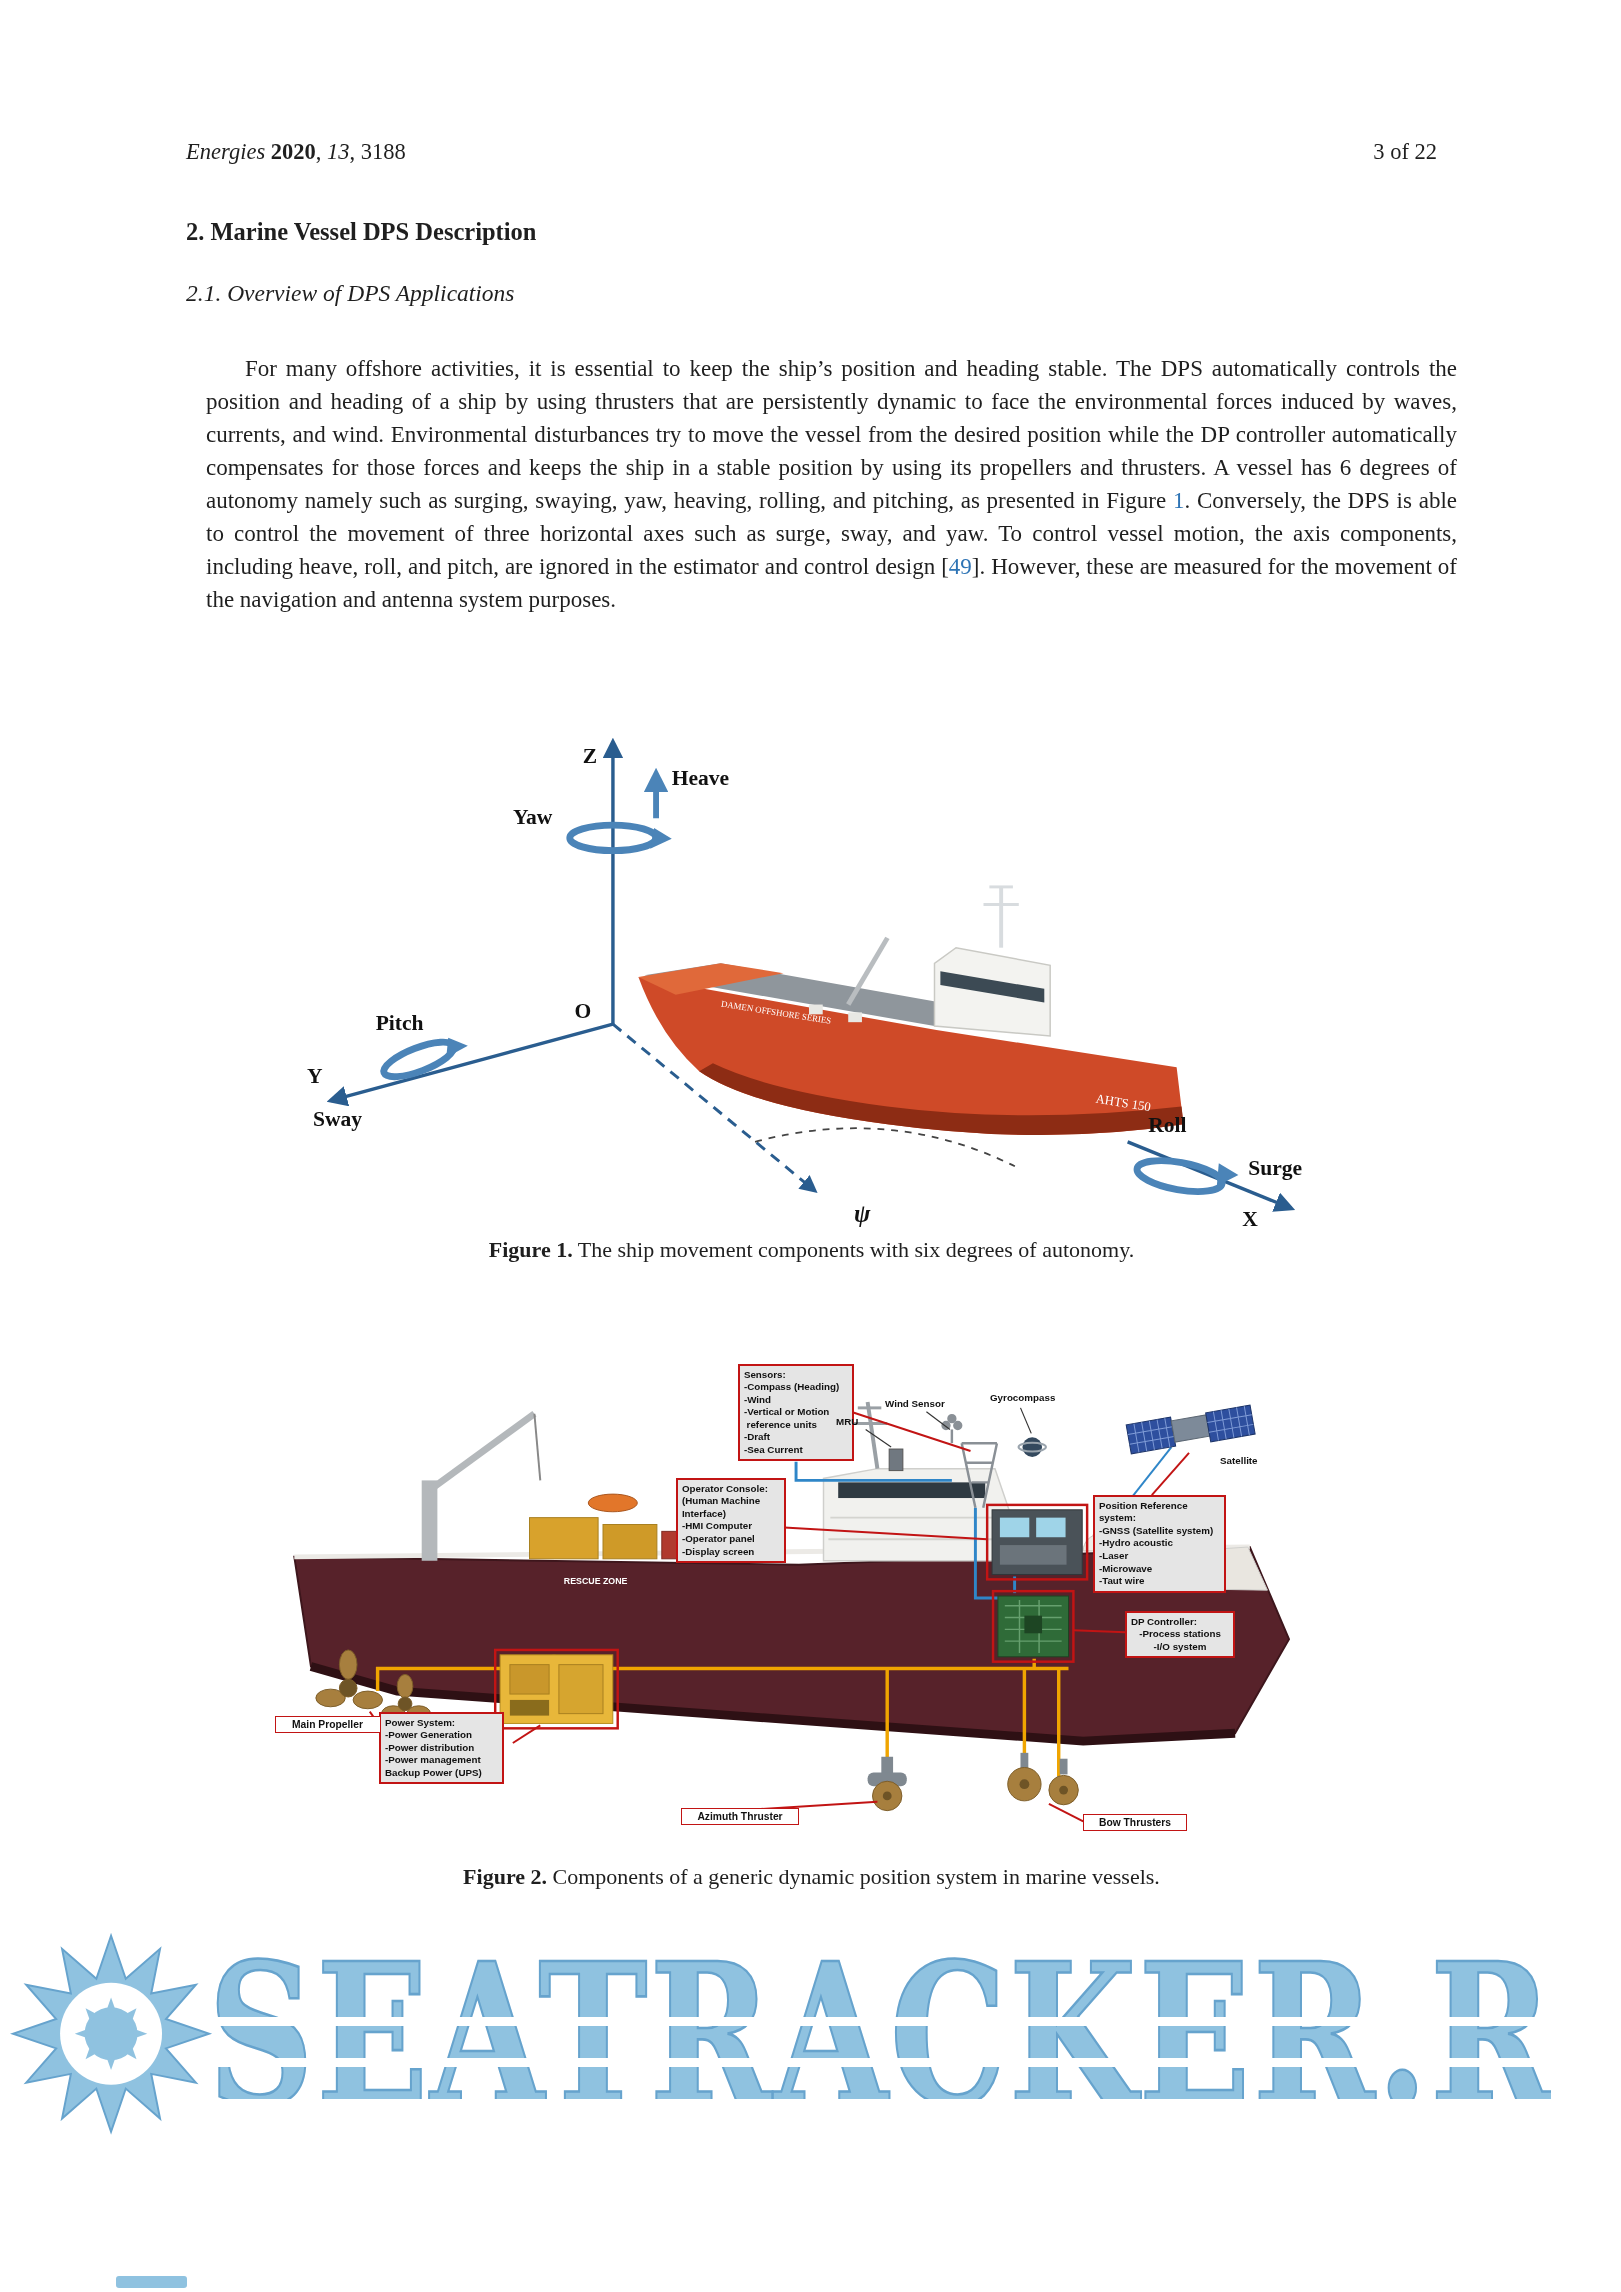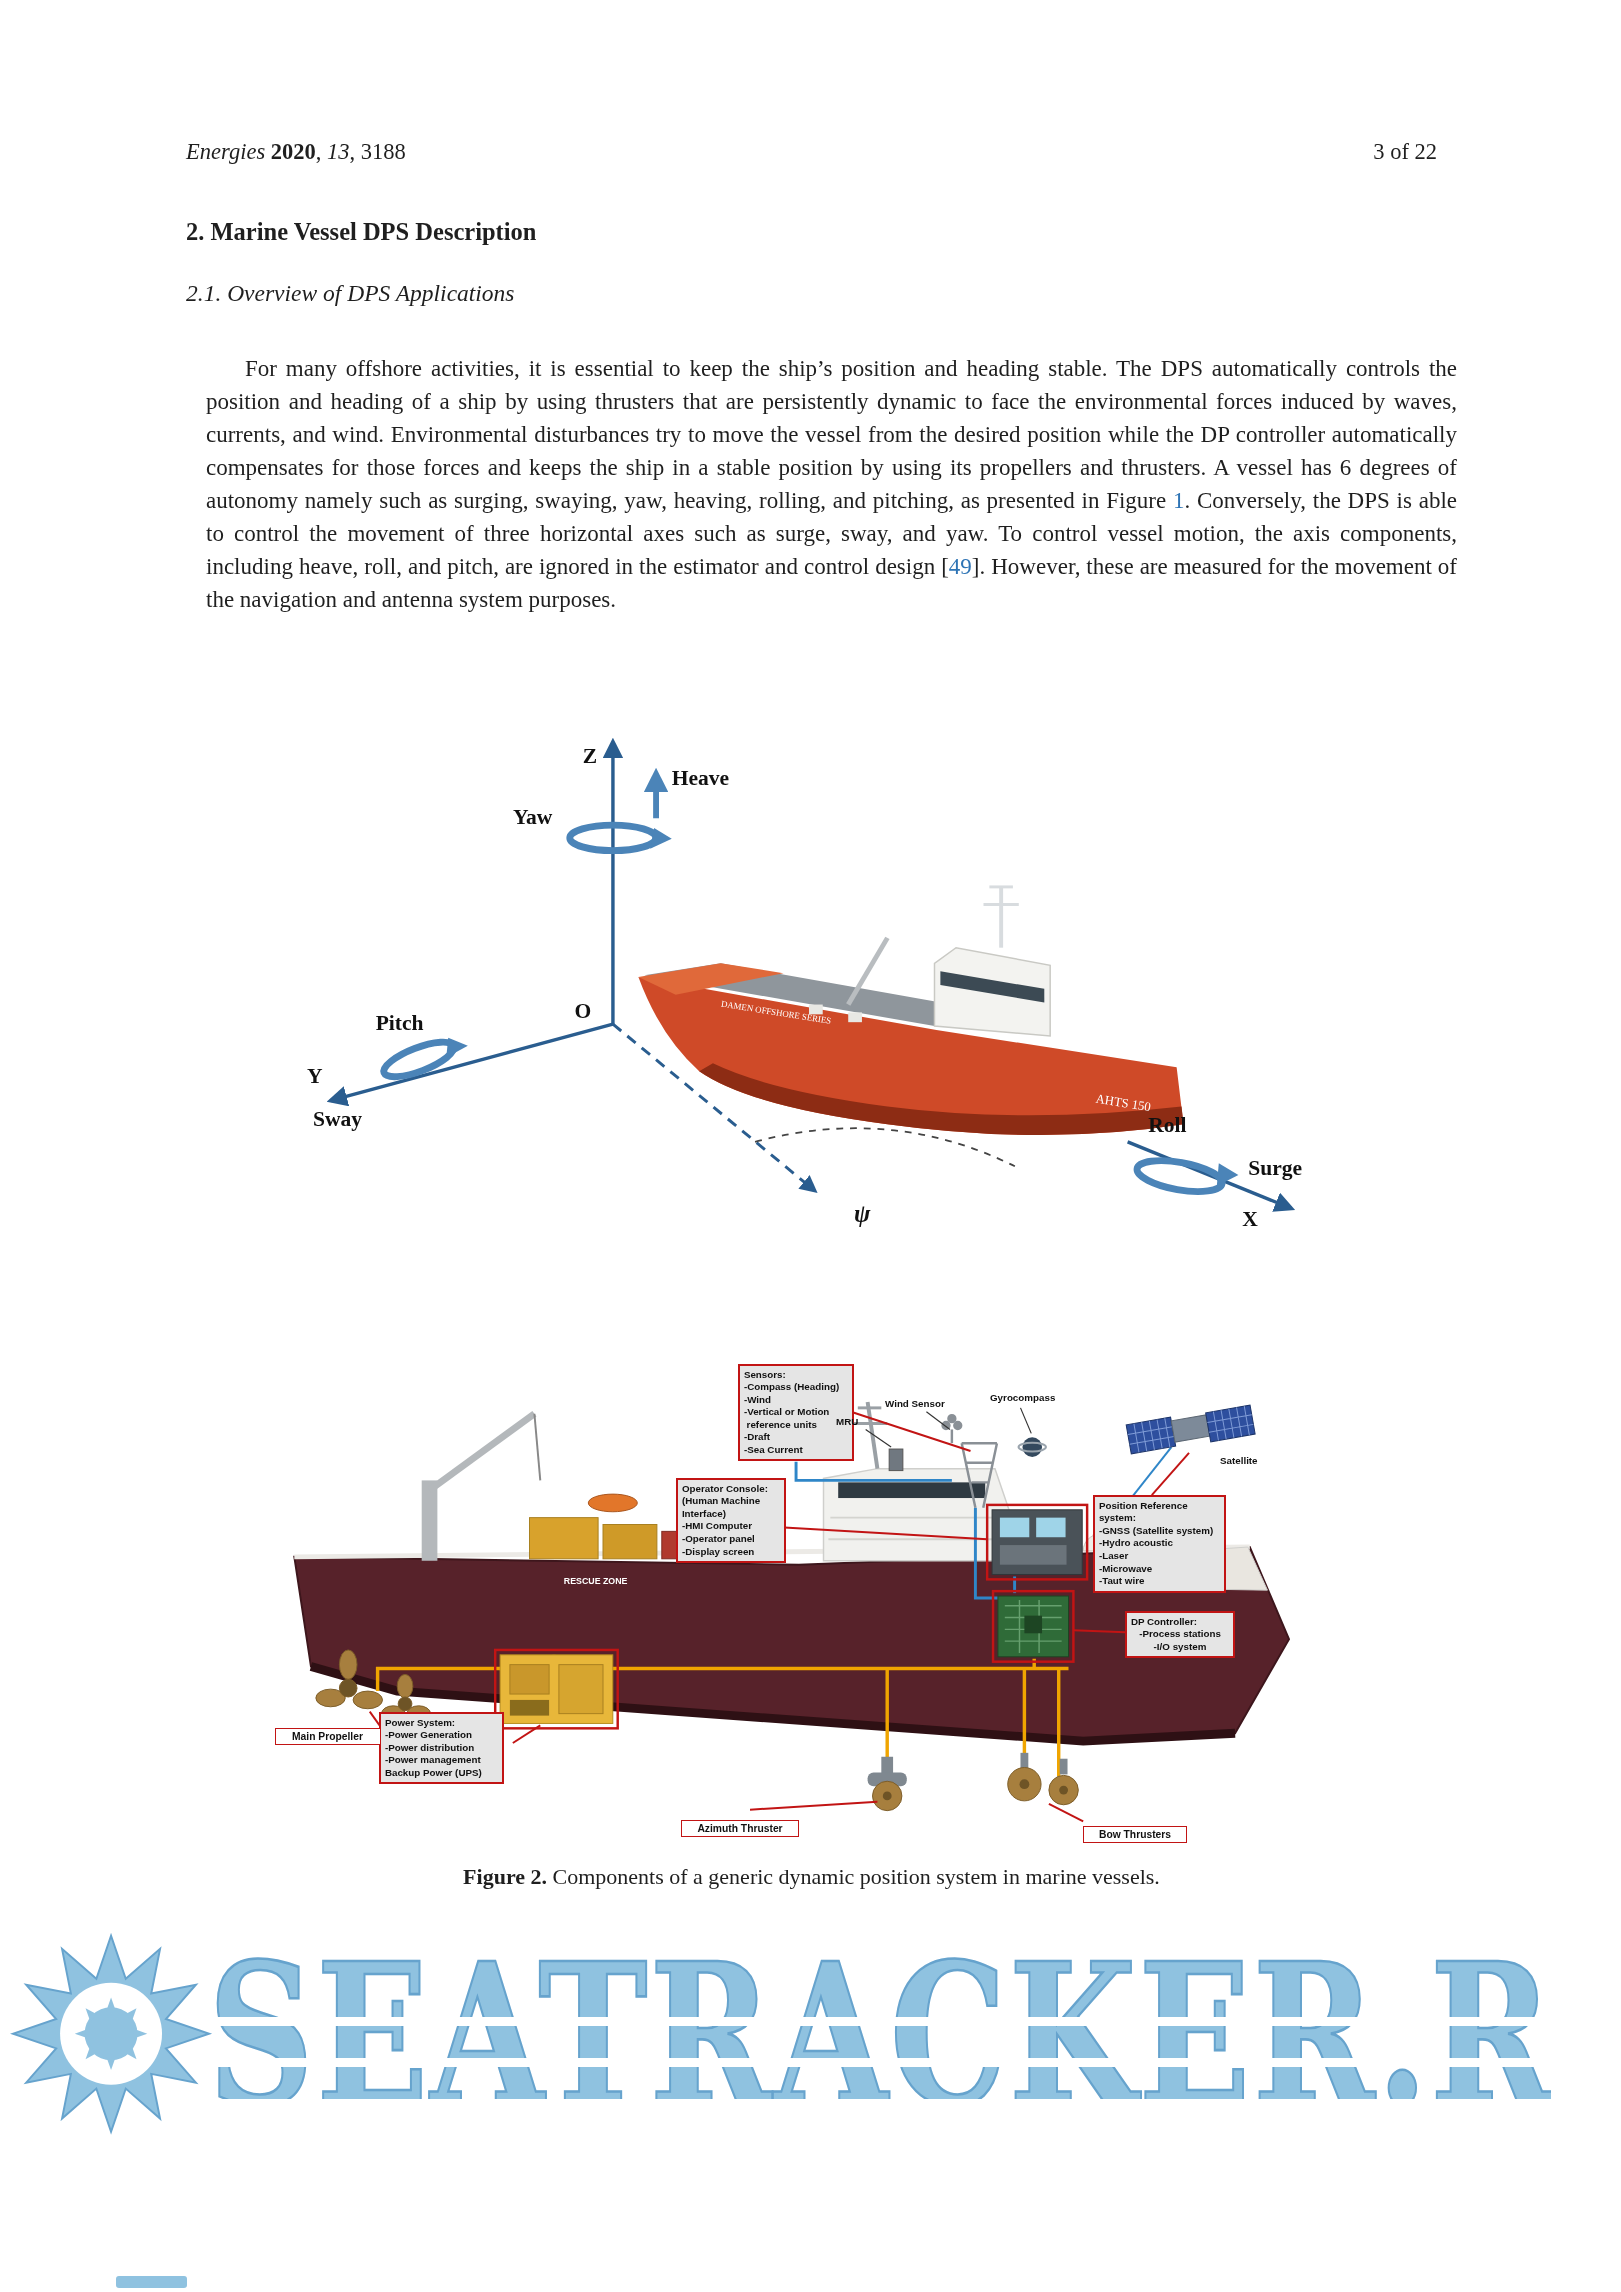--- a/index.html
+++ b/index.html
@@ -30,21 +30,21 @@
   .cap1{top:1237px;}
   .cap2{top:1864px;}
   .caption .bd{font-weight:bold;}
 
   
   .f2box{position:absolute;background:#e5e5e5;border:2px solid #c21414;padding:2.9px 3.9px;
          font-family:"Liberation Sans", sans-serif;font-size:9.8px;font-weight:bold;
          line-height:1.28;color:#111;box-sizing:border-box;}
   .f2label{position:absolute;background:#fff;border:1.5px solid #c21414;padding:2px 3.9px;
          font-family:"Liberation Sans", sans-serif;font-size:10.3px;font-weight:bold;
-         text-align:center;color:#111;box-sizing:border-box;white-space:nowrap;margin-top:12px;}
+         text-align:center;color:#111;box-sizing:border-box;white-space:nowrap;}
   .f2tag{position:absolute;font-family:"Liberation Sans", sans-serif;font-size:9.8px;
          font-weight:bold;color:#111;white-space:nowrap;}
 
   
   .axlab{font-family:"Liberation Serif", serif;font-weight:bold;font-size:22px;fill:#111;}
   .axlab.it{font-style:italic;font-size:25px;}
 
   
   .wm{position:absolute;top:1911px;left:0;width:1621px;height:381px;}
   .wm-text{position:absolute;left:208px;top:27.4px;width:1411px;white-space:nowrap;
@@ -121,20 +121,21 @@
       <text class="axlab" x="118" y="356">Pitch</text>
       <text class="axlab" x="48" y="410">Y</text>
       <text class="axlab" x="54" y="454">Sway</text>
       <text class="axlab it" x="606" y="552">ψ</text>
       <text class="axlab" x="906" y="460">Roll</text>
       <text class="axlab" x="1008" y="504">Surge</text>
       <text class="axlab" x="1002" y="556">X</text>
     </svg>
   </div>
 
+  <div class="caption cap1"><span class="bd">Figure 1.</span><span> The ship movement components with six degrees of autonomy.</span></div>
 
 
   <div class="fig2-wrap">
     <svg viewBox="0 0 1120 500" width="1098" height="490" style="position:absolute;left:0;top:0;">
 
       <g>
         <polygon points="45,208 560,216 1020,198 1060,292 1005,388 850,396 150,345 62,320" fill="#57222a" stroke="#3d161c" stroke-width="2"></polygon>
         <path d="M45,208 L1020,198" stroke="#eceae6" stroke-width="5"></path>
         <path d="M62,320 L150,345 L850,396 L1005,388" fill="none" stroke="#2e1014" stroke-width="9"></path>
 

